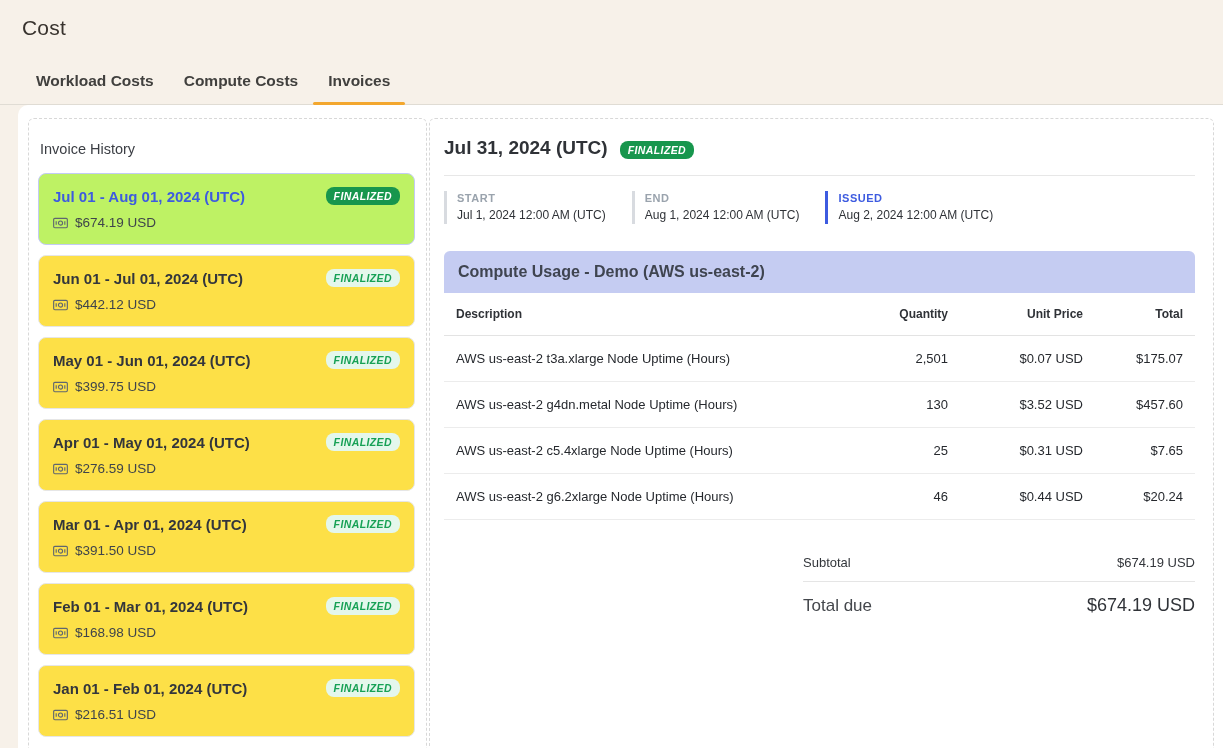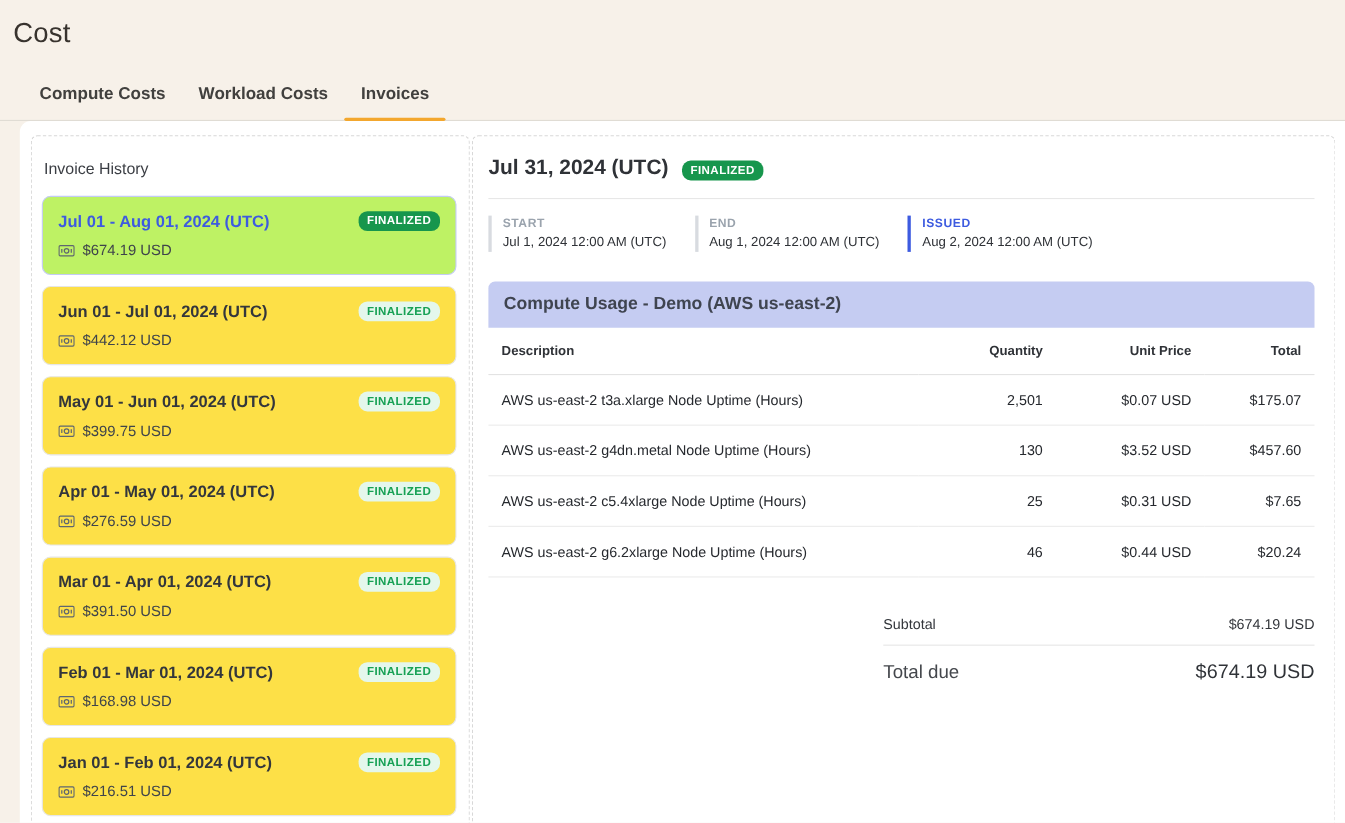--- a/index.html
+++ b/index.html
@@ -16,22 +16,22 @@
   }
   *{box-sizing:border-box;margin:0;padding:0;}
   html,body{width:1223px;height:748px;overflow:hidden;}
   body{
     background:var(--beige);
     font-family:"Liberation Sans", sans-serif;
     color:var(--ink);
   }
   
   .page-header h1{
-    margin:16px 0 0 12px;
-    font-size:25px;
+    margin:16px 0 0 22px;
+    font-size:21px;
     font-weight:500;
     color:#38332e;
     letter-spacing:.2px;
   }
   .tabs-row{
     margin-top:32px;
     padding-left:21px;
     border-bottom:1px solid #e0dcd4;
     display:flex;
   }
@@ -94,21 +94,21 @@
     background:#bef264;
     border-color:#c3cbf4;
   }
   .card-top{display:flex;justify-content:space-between;align-items:center;}
   .period{font-size:15px;font-weight:600;color:#33363c;}
   .card.selected .period{color:var(--blue);}
   .amount-row{margin-top:10px;display:flex;align-items:center;gap:7px;font-size:13.5px;color:#3f444b;}
   .money-icon{flex:none;display:inline-flex;}
   .badge{
     font-size:10.5px;font-weight:800;letter-spacing:.4px;
-    padding:3px 8px;border-radius:8px;white-space:nowrap;
+    padding:3px 8px;border-radius:8px;white-space:nowrap;font-style:italic;
   }
   .badge.solid{background:var(--green-solid);color:#fff;}
   .badge.light{background:var(--green-light-bg);color:var(--green-light-tx);}
   
   .detail-head{display:flex;align-items:flex-end;gap:12px;}
   .detail-head h2{font-size:19px;font-weight:700;color:#2f3237;}
   .detail-divider{border-bottom:1px solid #e7e7e7;margin-top:16px;}
   .meta-row{display:flex;gap:26px;margin-top:15px;}
   .stat{border-left:3px solid #d8dbe0;padding:1px 0 2px 10px;}
   .stat .lbl{font-size:11px;font-weight:700;letter-spacing:.5px;color:#9aa3ad;}
@@ -144,22 +144,22 @@
   .sum-row.total{border-top:1px solid #e5e5e5;padding:13px 0;}
   .total-lbl{font-size:17px;color:#44474c;}
   .total-val{font-size:18px;color:#303338;}
 </style>
 </head>
 <body>
 
 <div class="page-header">
   <h1>Cost</h1>
   <nav class="tabs-row">
+      <div class="tab">Workload Costs</div>
       <div class="tab">Compute Costs</div>
-      <div class="tab">Workload Costs</div>
       <div class="tab active">Invoices</div>
     </nav>
 </div>
 
 <div class="panel">
 
   <aside class="col list-col">
     <div class="list-title">Invoice History</div>
     <div id="invoice-list">
   <div class="card selected">

